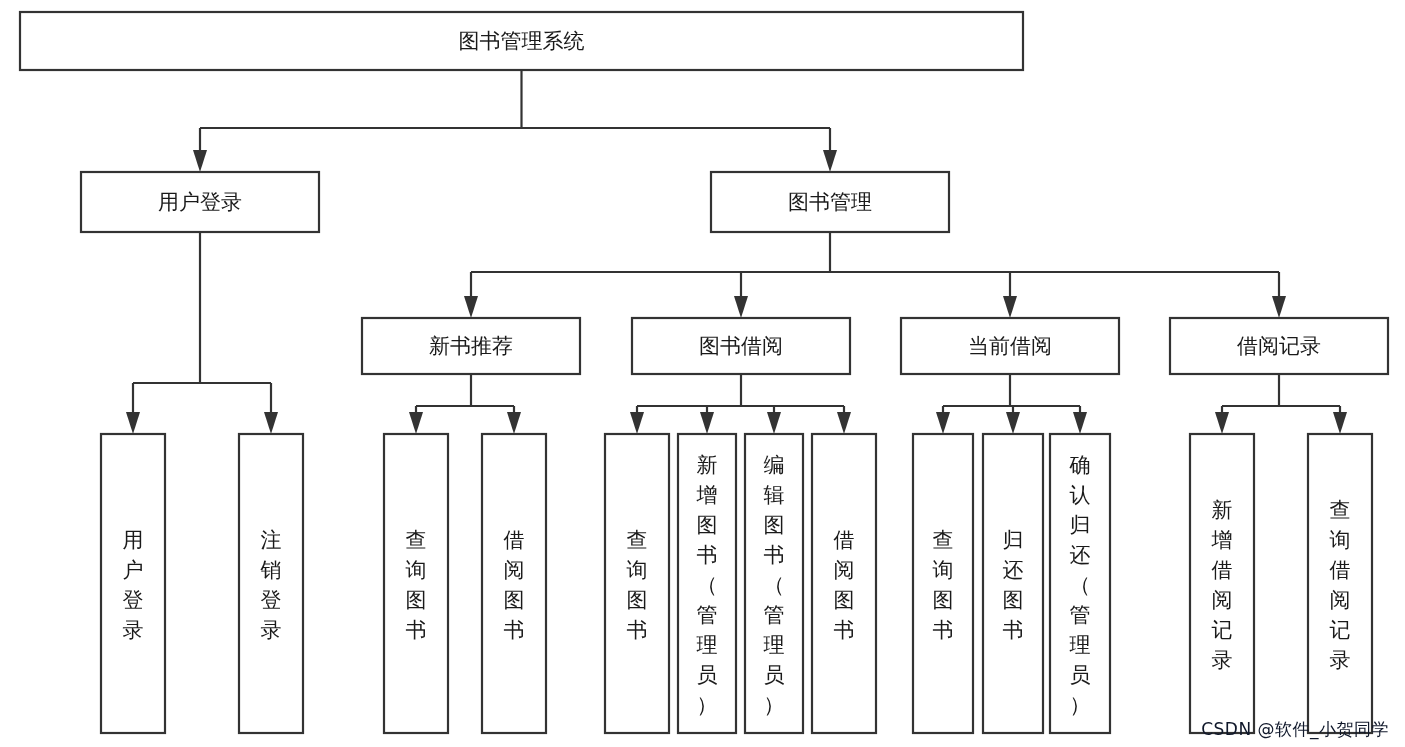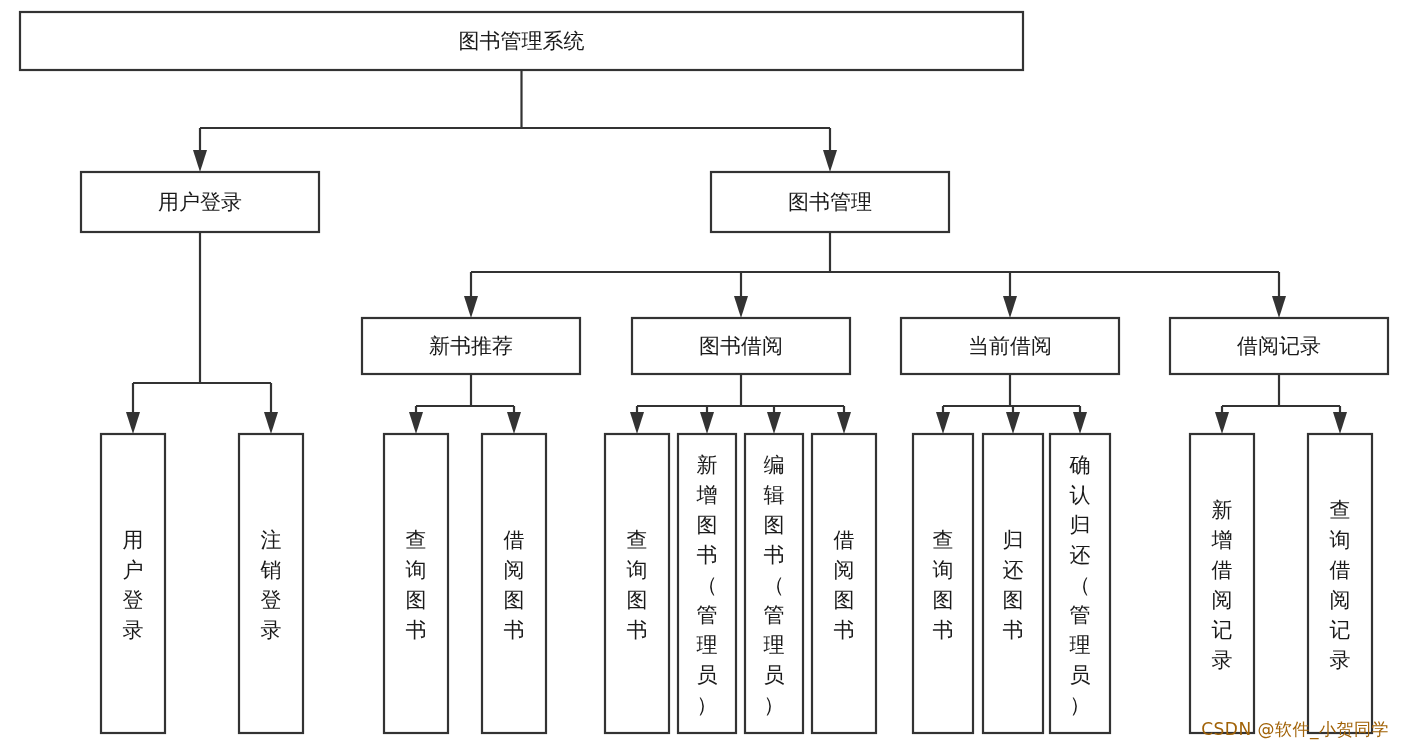--- a/index.html
+++ b/index.html
@@ -50,21 +50,21 @@
     font-size: 21px;
     fill: #1a1a1a;
     text-anchor: middle;
   }
   .watermark {
     position: absolute;
     right: 16px;
     bottom: 6px;
     font-family: "DejaVu Sans", "Liberation Sans", sans-serif;
     font-size: 17px;
-    color: #a16207;
+    color: #0f172a;
     letter-spacing: 0.5px;
     white-space: nowrap;
     user-select: none;
   }
 </style>
 </head>
 <body>
 
 <div id="canvas">
   <svg id="tree-svg" viewBox="0 0 1405 747" xmlns="http://www.w3.org/2000/svg">

